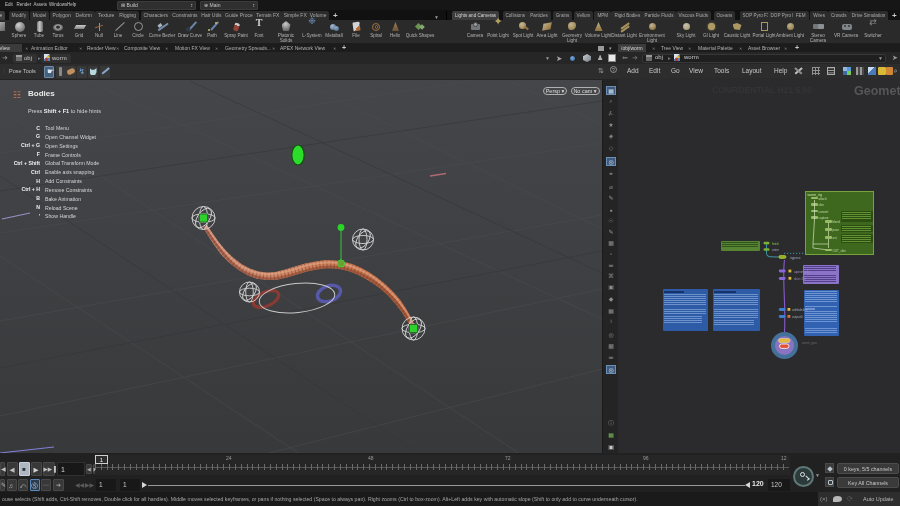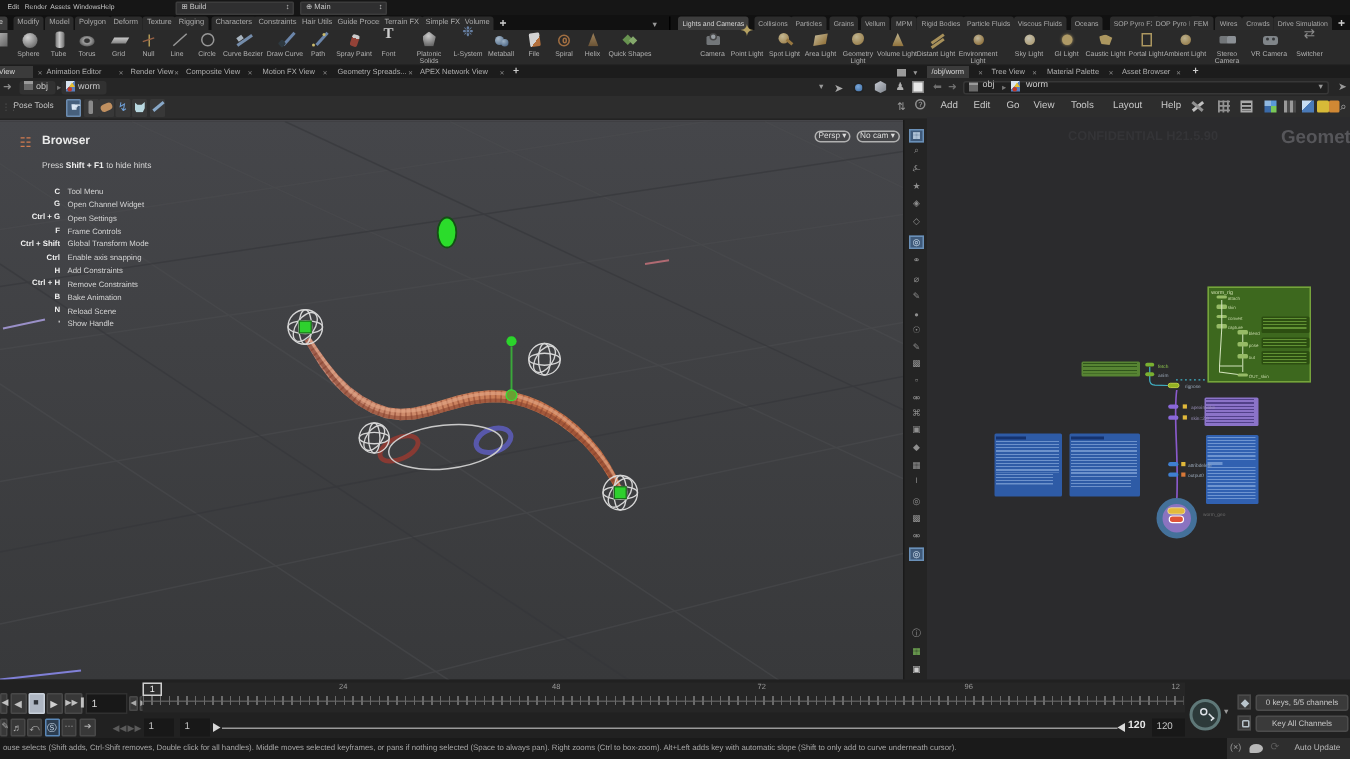--- a/index.html
+++ b/index.html
@@ -427,21 +427,21 @@
 
       <rect x="199.5" y="133" width="8" height="8" fill="#2ed02e" stroke="#156015" stroke-width="0.8"></rect>
       <rect x="409.5" y="243.5" width="8" height="8" fill="#2ed02e" stroke="#156015" stroke-width="0.8"></rect>
       <ellipse cx="298" cy="74" rx="6.2" ry="10" fill="#2bdc2b" stroke="#145014" stroke-width="1.2"></ellipse>
       <line x1="341" y1="150" x2="341" y2="179" stroke="#3aa83a" stroke-width="1.3"></line>
       <circle cx="341" cy="146.5" r="3.4" fill="#2bd42b"></circle>
       <circle cx="341" cy="182.5" r="3.6" fill="#6aa032" stroke="#35e035" stroke-width="0.8"></circle>
     </svg>
 
     <span style="position:absolute;left:13px;top:9px;width:9px;height:11px;color:#cf7a50;font-size:9px">☷</span>
-    <div style="position:absolute;left:28px;top:8px;color:#e8e8e8;font-weight:bold;font-size:8px">Browser</div>
+    <div style="position:absolute;left:28px;top:8px;color:#e8e8e8;font-weight:bold;font-size:8px">Bodies</div>
     <div style="position:absolute;left:28px;top:27px;color:#d4d4d4;font-size:5.6px">Press <b style="color:#f0f0f0">Shift + F1</b> to hide hints</div>
     <div class="hkey" style="left:0;top:43.5px">C</div>
       <div class="hint" style="left:45px;top:44px">Tool Menu</div>
     <div class="hkey" style="left:0;top:52.3px">G</div>
       <div class="hint" style="left:45px;top:52.8px">Open Channel Widget</div>
     <div class="hkey" style="left:0;top:61.2px">Ctrl + G</div>
       <div class="hint" style="left:45px;top:61.7px">Open Settings</div>
     <div class="hkey" style="left:0;top:70px">F</div>
       <div class="hint" style="left:45px;top:70.5px">Frame Controls</div>
     <div class="hkey" style="left:0;top:78.8px">Ctrl + Shift</div>

